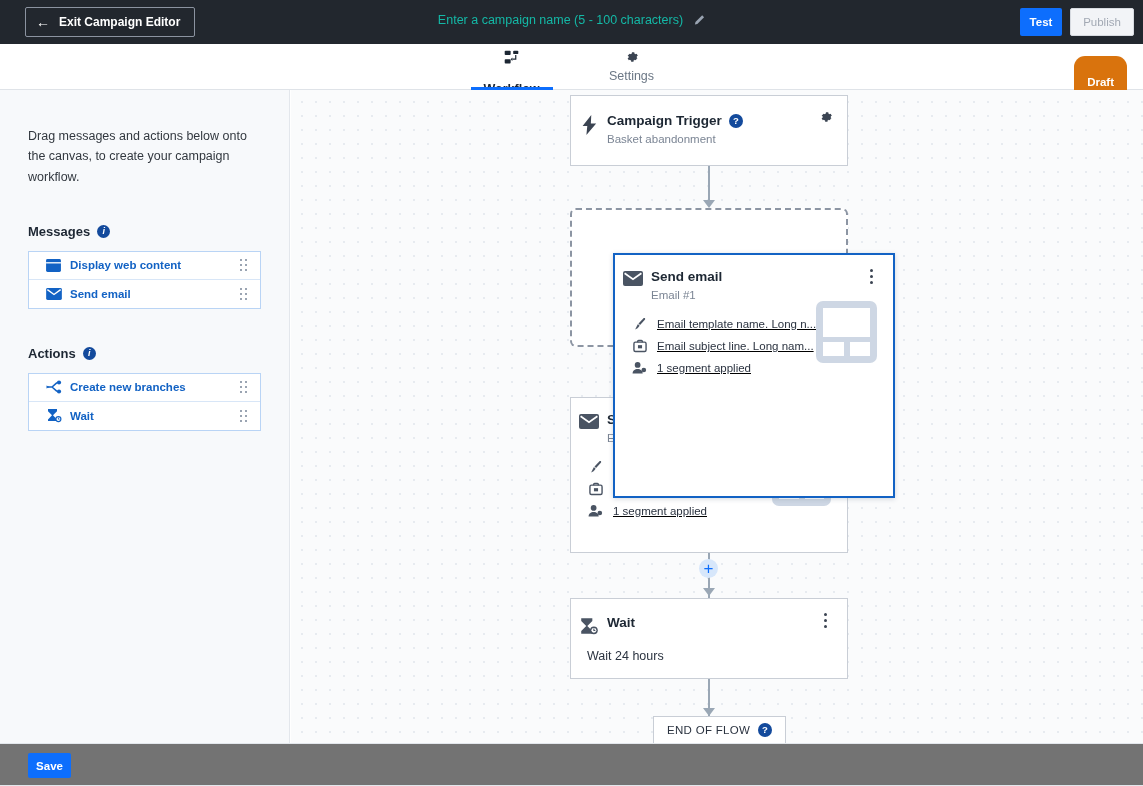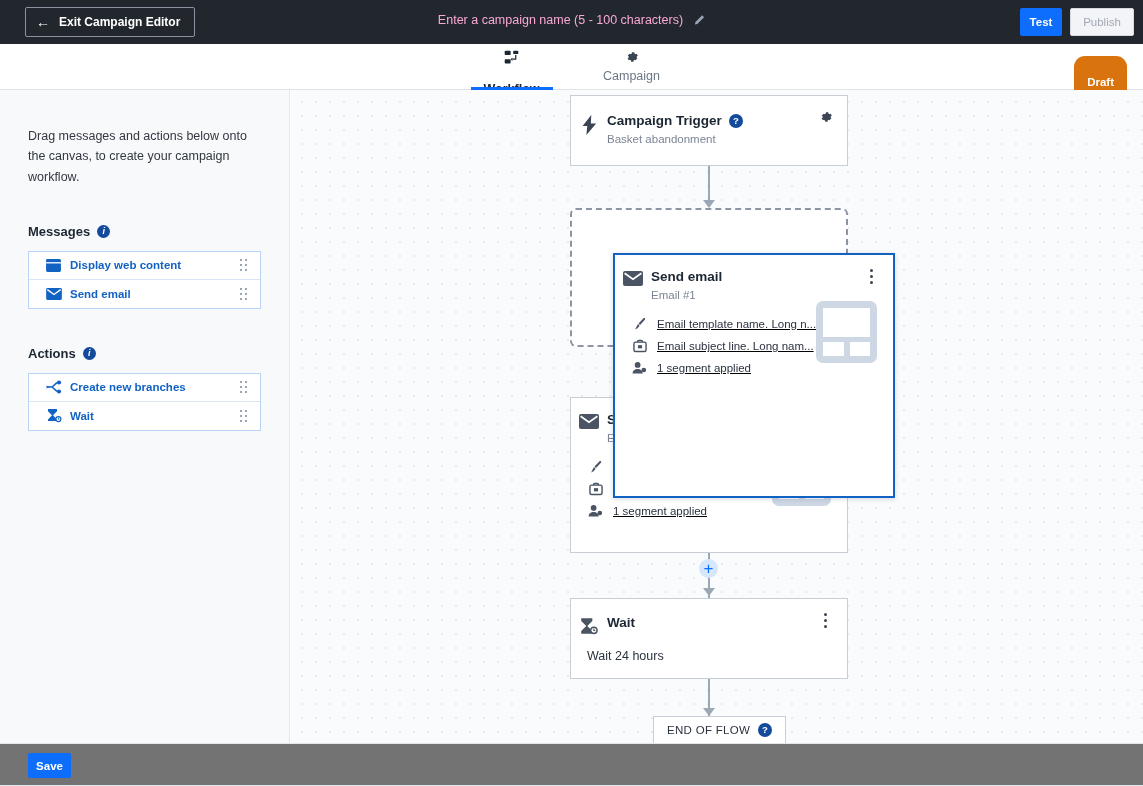--- a/index.html
+++ b/index.html
@@ -23,21 +23,21 @@
     border: 1px solid #8b93a0; border-radius: 2px;
     background: transparent; color: #ffffff;
     font-size: 12px; font-weight: bold;
     display: flex; align-items: center; gap: 9px;
     cursor: pointer;
   }
   .exit-btn .arrow { font-size: 14px; line-height: 1; font-weight: normal; }
   .campaign-name {
     position: absolute; left: 50%; top: 13px; transform: translateX(-50%);
     display: flex; align-items: center; gap: 9px;
-    color: #f9a8d4; font-size: 12.5px; white-space: nowrap;
+    color: #14b8a6; font-size: 12.5px; white-space: nowrap;
     cursor: text;
   }
   .pencil-icon { display: inline-flex; }
   .test-btn {
     position: absolute; right: 81px; top: 8px;
     width: 42px; height: 28px;
     background: #0d6efd; color: #fff; border: none; border-radius: 2px;
     font-size: 11.5px; font-weight: bold; cursor: pointer;
   }
   .publish-btn {
@@ -245,21 +245,21 @@
         </span>
         <span class="tab-label">Workflow</span>
       </div>
       <div class="tab">
         <span class="tab-icon">
           <svg width="16" height="16" viewBox="0 0 20 20">
             <path fill="#3b4452" d="M10 6.6a3.4 3.4 0 100 6.8 3.4 3.4 0 000-6.8zm0 5a1.6 1.6 0 110-3.2 1.6 1.6 0 010 3.2z"></path>
             <path fill="#3b4452" d="M17.3 11.6l-1.3-.7a6.2 6.2 0 000-1.8l1.3-.7-1.5-2.6-1.3.7a6.3 6.3 0 00-1.6-.9V4h-3v1.6c-.6.2-1.1.5-1.6.9l-1.3-.7L4.5 8.4l1.3.7a6.2 6.2 0 000 1.8l-1.3.7 1.5 2.6 1.3-.7c.5.4 1 .7 1.6.9V16h3v-1.6c.6-.2 1.1-.5 1.6-.9l1.3.7 1.5-2.6z"></path>
           </svg>
         </span>
-        <span class="tab-label">Campaign</span>
+        <span class="tab-label">Settings</span>
       </div>
     </div>
     <div class="draft-badge">Draft</div>
   </div>
 
   <div class="sidebar">
     <div class="sidebar-intro">Drag messages and actions below onto the canvas, to create your campaign workflow.</div>
 
     <div class="section-head sec-messages">
       <span>Messages</span>

